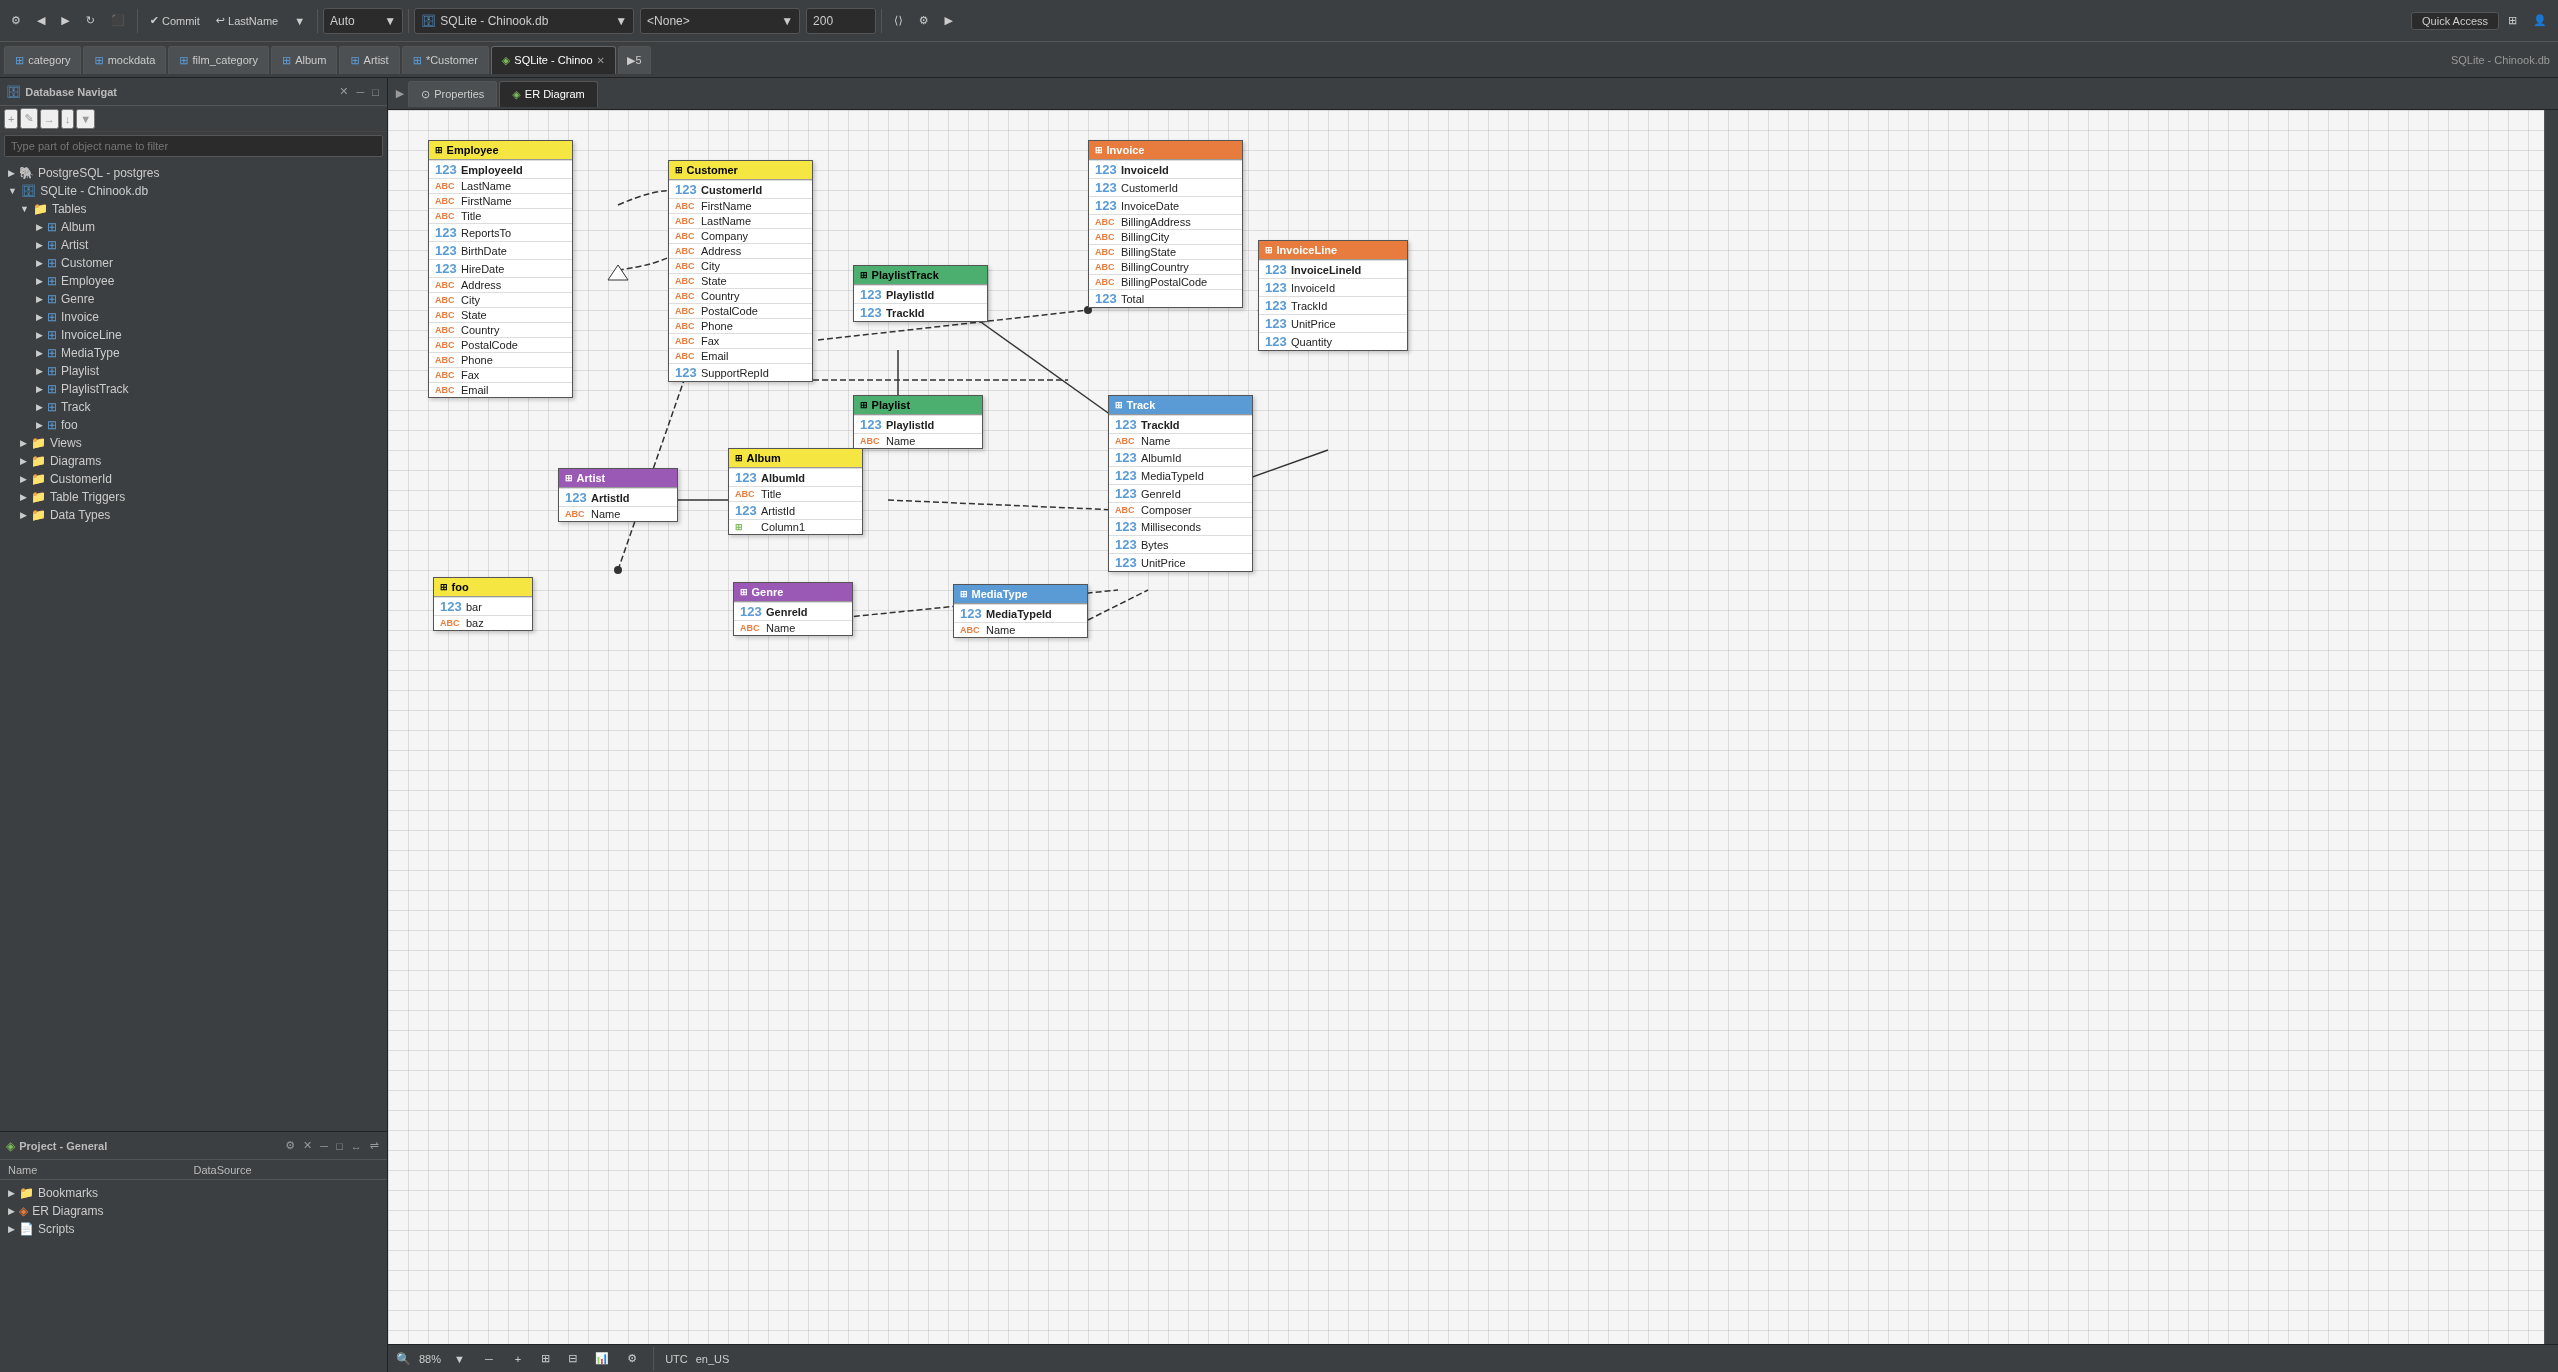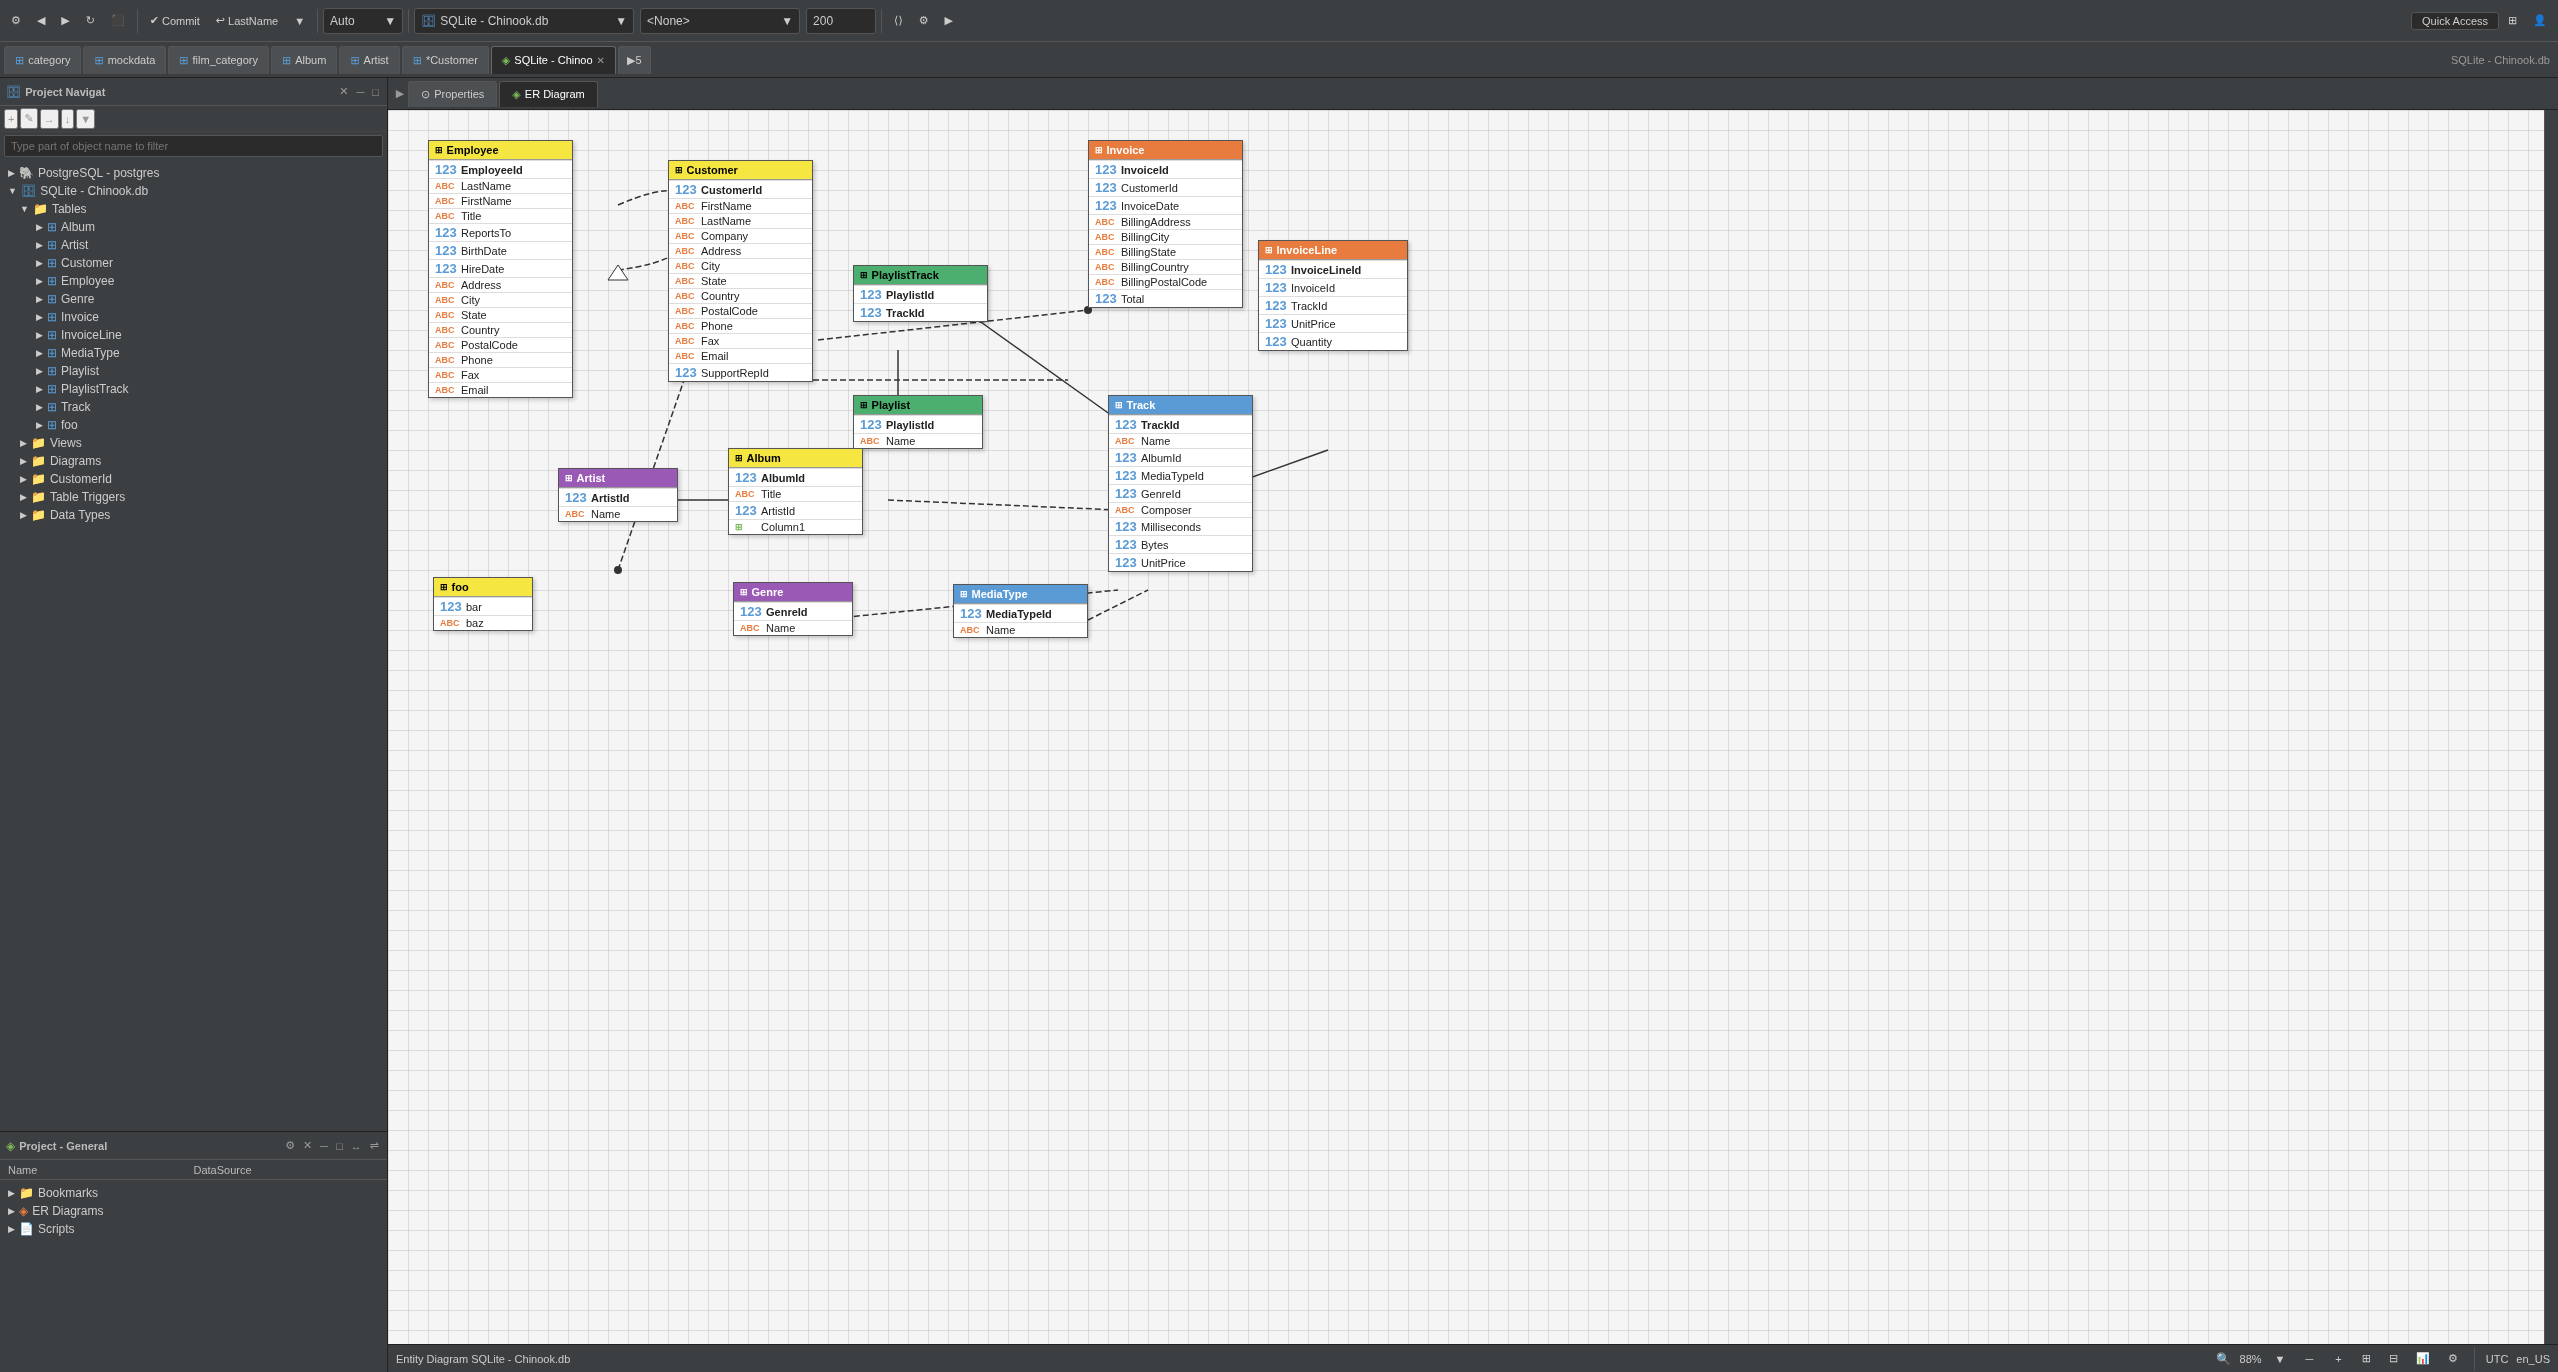--- a/index.html
+++ b/index.html
@@ -254,21 +254,21 @@
   </div>
 </div>
 
 <div id="main">
 
   <div id="left-panel">
 
     <div id="db-nav">
       <div class="panel-header">
         <span style="color:#5b9bd5;">🗄</span>
-        <span class="panel-title">Project Navigat</span>
+        <span class="panel-title">Database Navigat</span>
         <span class="panel-icon-btn">✕</span>
         <span class="panel-icon-btn">─</span>
         <span class="panel-icon-btn">□</span>
       </div>
       <div class="panel-toolbar">
         <button class="panel-icon-btn">+</button>
         <button class="panel-icon-btn">✎</button>
         <button class="panel-icon-btn">→</button>
         <button class="panel-icon-btn">↓</button>
         <button class="panel-icon-btn">▼</button>
@@ -632,21 +632,20 @@
             <div class="er-table-row"><span class="type-abc">ABC</span>baz</div>
           </div>
 
         </div>
       </div>
 
       <div id="er-scrollbar-right"></div>
     </div>
 
     <div id="statusbar">
-      <span class="status-text">Entity Diagram SQLite - Chinook.db</span>
       <div class="status-right">
         <span style="font-size:12px;">🔍</span>
         <span>88%</span>
         <button class="toolbar-btn" style="height:22px;padding:0 4px;">▼</button>
         <button class="toolbar-btn" style="height:22px;padding:0 6px;">─</button>
         <button class="toolbar-btn" style="height:22px;padding:0 6px;">+</button>
         <button class="toolbar-btn" style="height:22px;padding:0 4px;">⊞</button>
         <button class="toolbar-btn" style="height:22px;padding:0 4px;">⊟</button>
         <button class="toolbar-btn" style="height:22px;padding:0 4px;">📊</button>
         <button class="toolbar-btn" style="height:22px;padding:0 4px;">⚙</button>

